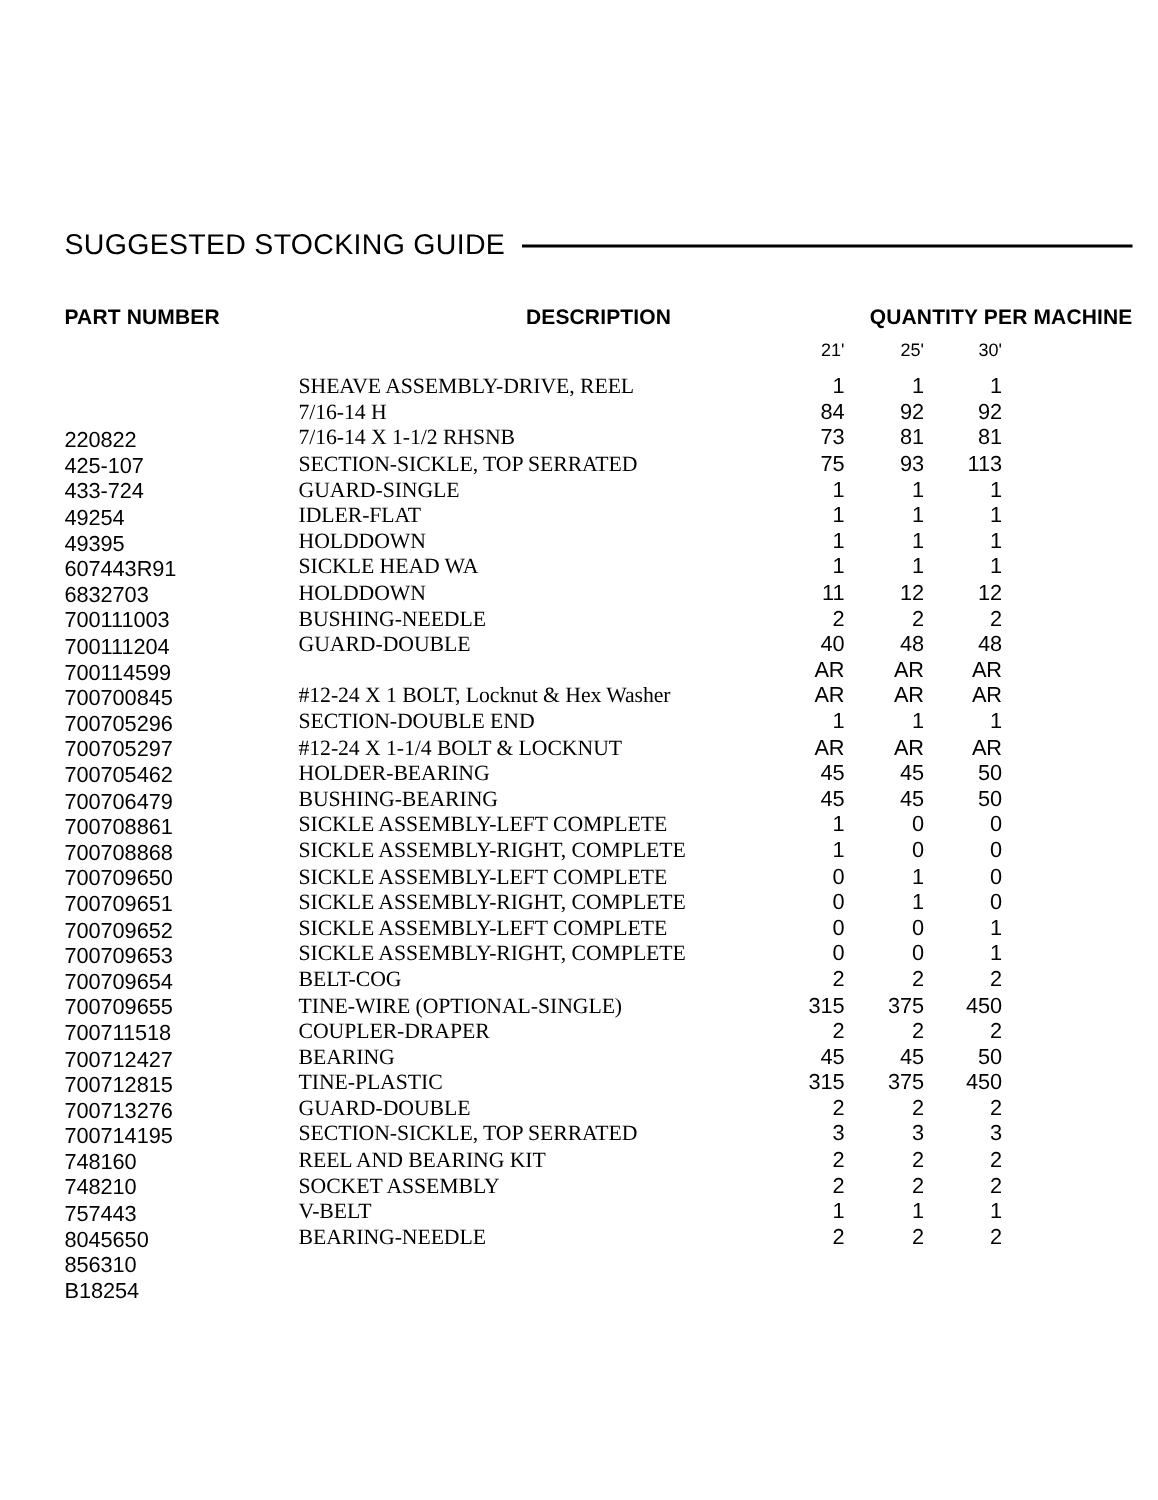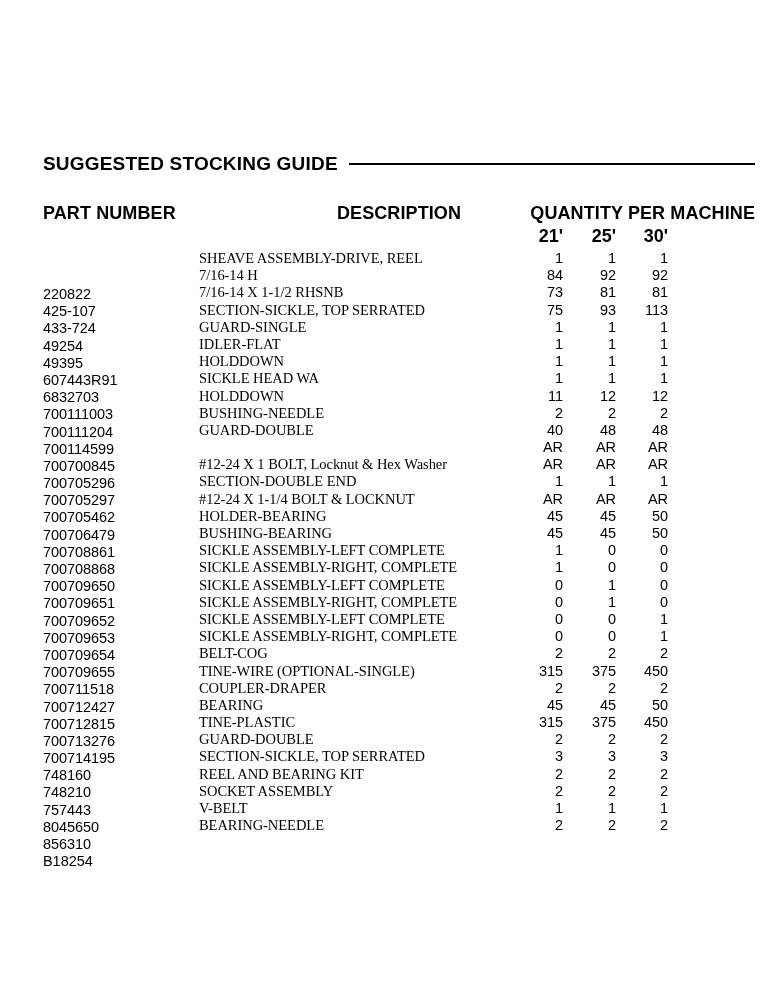--- a/index.html
+++ b/index.html
@@ -31,21 +31,21 @@
     position: absolute;
     left: 43px;
     top: 152px;
     width: 712px;
     height: 22px;
     display: flex;
     align-items: center;
   }
   .doc-title {
     font-size: 19px;
-    font-weight: bold;
+    font-weight: normal;
     letter-spacing: 0.2px;
     white-space: nowrap;
     line-height: 1;
   }
   .title-rule {
     flex: 1 1 auto;
     height: 2px;
     background: #000000;
     margin-left: 11px;
     margin-top: 2px;
@@ -54,41 +54,41 @@
   
   .col-headers {
     position: absolute;
     left: 43px;
     top: 204px;
     width: 712px;
     height: 18px;
   }
   .hdr {
     position: absolute;
-    font-size: 18px;
+    font-size: 14px;
     font-weight: bold;
     white-space: nowrap;
     letter-spacing: 0.1px;
     line-height: 1;
   }
   .hdr-part   { left: 0px;   top: 0px; }
   .hdr-desc   { left: 250px; top: 0px; width: 212px; text-align: center; }
   .hdr-qty    { left: 470px; top: 0px; width: 242px; text-align: right; }
 
   .size-headers {
     position: absolute;
     left: 43px;
     top: 227px;
     width: 712px;
     height: 17px;
   }
   .size-hdr {
     position: absolute;
-    font-size: 18px;
-    font-weight: bold;
+    font-size: 12px;
+    font-weight: normal;
     text-align: right;
     white-space: nowrap;
     line-height: 1;
   }
   .size-hdr.c0 { left: 452px; width: 68px; }
   .size-hdr.c1 { left: 505px; width: 68px; }
   .size-hdr.c2 { left: 557px; width: 68px; }
 
   
   .rows {

